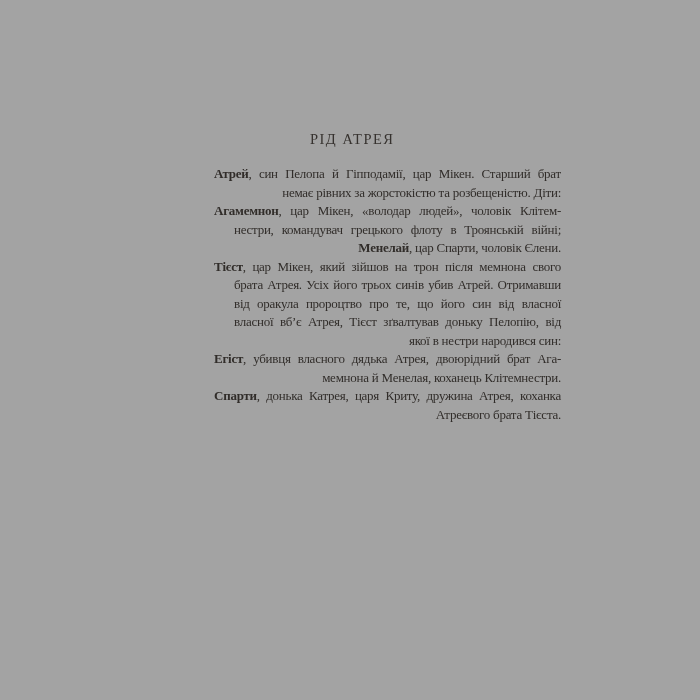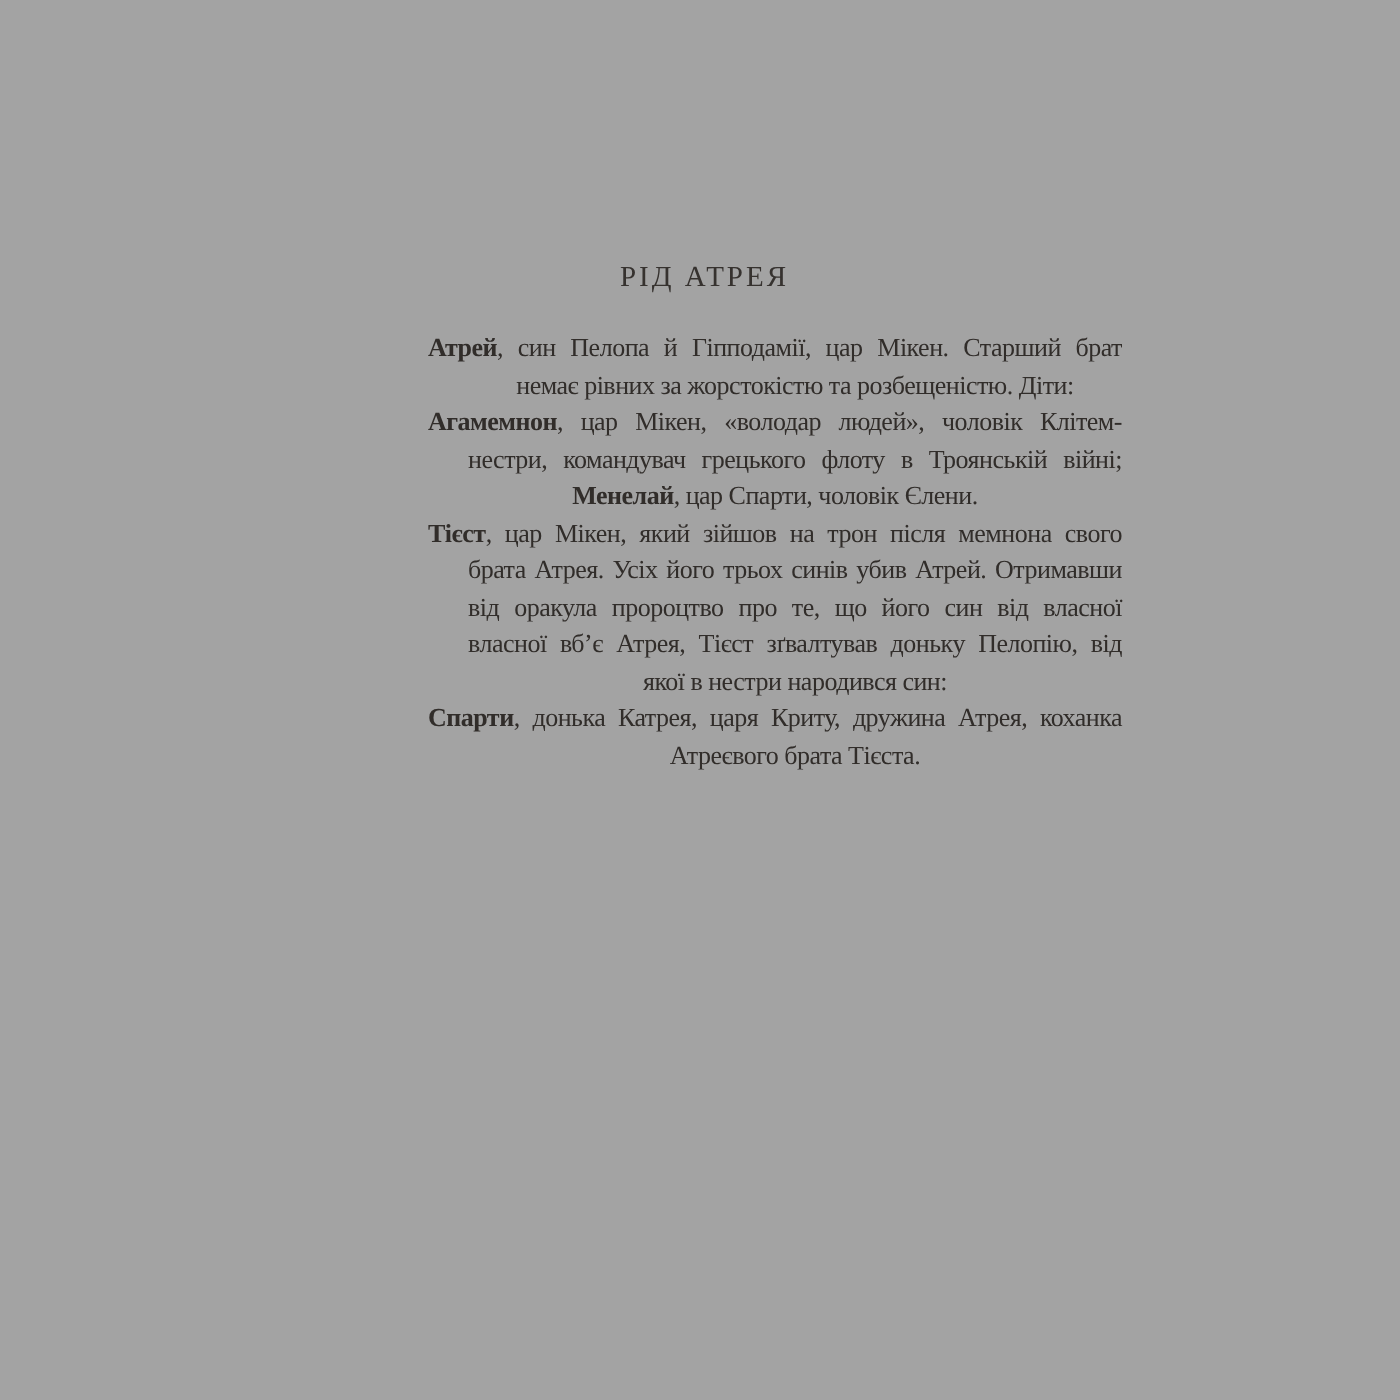--- a/index.html
+++ b/index.html
@@ -37,21 +37,21 @@
     top: 165px;
     width: 347px;
     font-size: 13px;
     line-height: 18.5px;
     letter-spacing: -0.25px;
     color: #312d2a;
     margin-left: 36px;
   }
   .entry { margin: 0; }
   .line {
-    text-align: center;
+    text-align: right;
   }
   .line.fill {
     text-align: justify;
     text-align-last: justify;
   }
   .line.cont {
     padding-left: 20px;
   }
   .term {
     font-weight: 700;
@@ -75,17 +75,21 @@
         <div class="line"><b class="term">Менелай</b><span>, цар Спарти, чоловік Єлени.</span></div>
       </div>
       <div class="entry">
         <div class="line fill"><b class="term">Тієст</b><span>, цар Мікен, який зійшов на трон після мемнона свого</span></div>
         <div class="line cont fill"><span>брата Атрея. Усіх його трьох синів убив Атрей. Отримавши</span></div>
         <div class="line cont fill"><span>від оракула пророцтво про те, що його син від власної</span></div>
         <div class="line cont fill"><span>власної вб’є Атрея, Тієст зґвалтував доньку Пелопію, від</span></div>
         <div class="line cont"><span>якої в нестри народився син:</span></div>
       </div>
       <div class="entry">
+        <div class="line fill"><b class="term">Егіст</b><span>, убивця власного дядька Атрея, двоюрідний брат Ага-</span></div>
+        <div class="line cont"><span>мемнона й Менелая, коханець Клітемнестри.</span></div>
+      </div>
+      <div class="entry">
         <div class="line fill"><b class="term">Спарти</b><span>, донька Катрея, царя Криту, дружина Атрея, коханка</span></div>
         <div class="line cont"><span>Атреєвого брата Тієста.</span></div>
       </div>
     </div>
 </div>
 
 </body></html>

